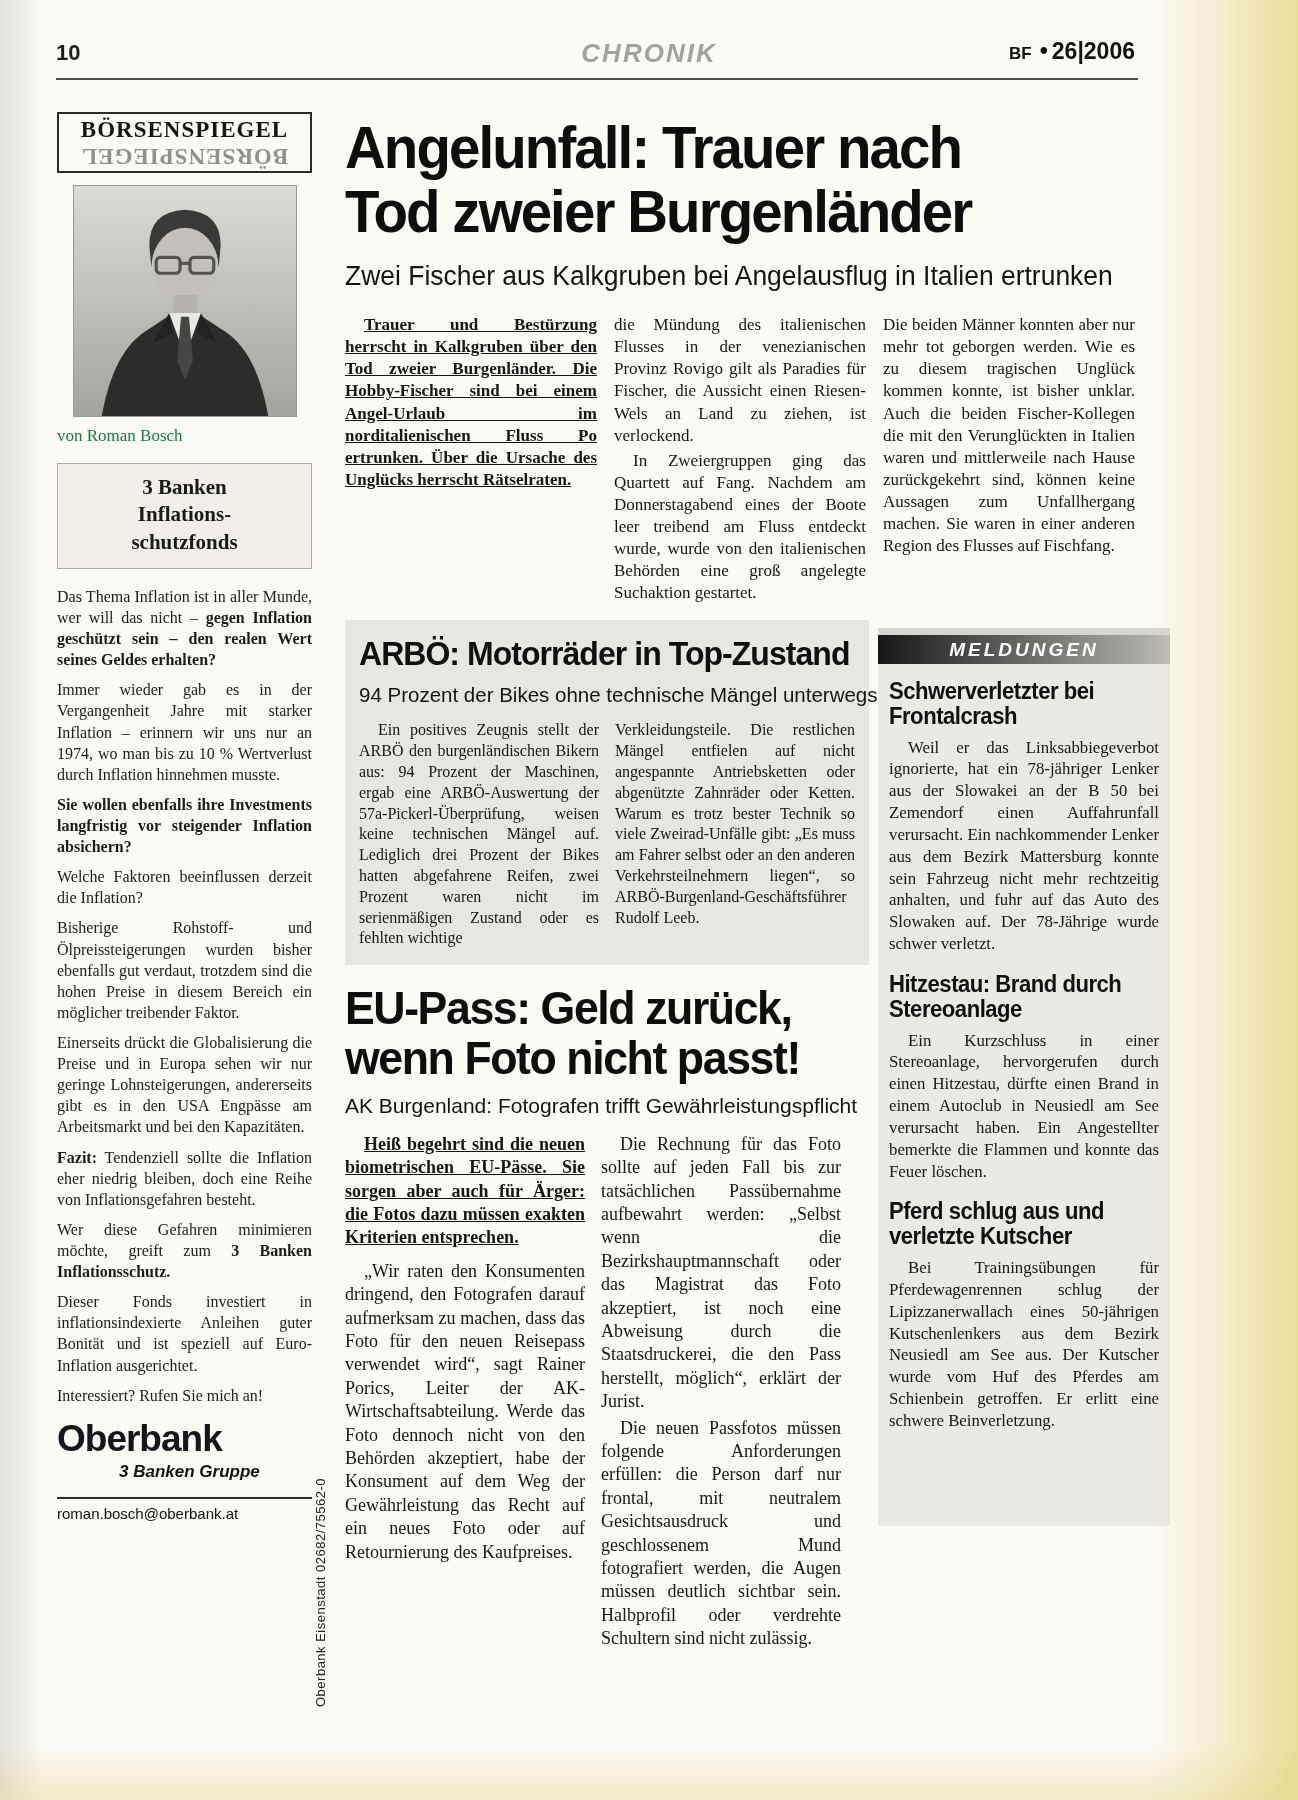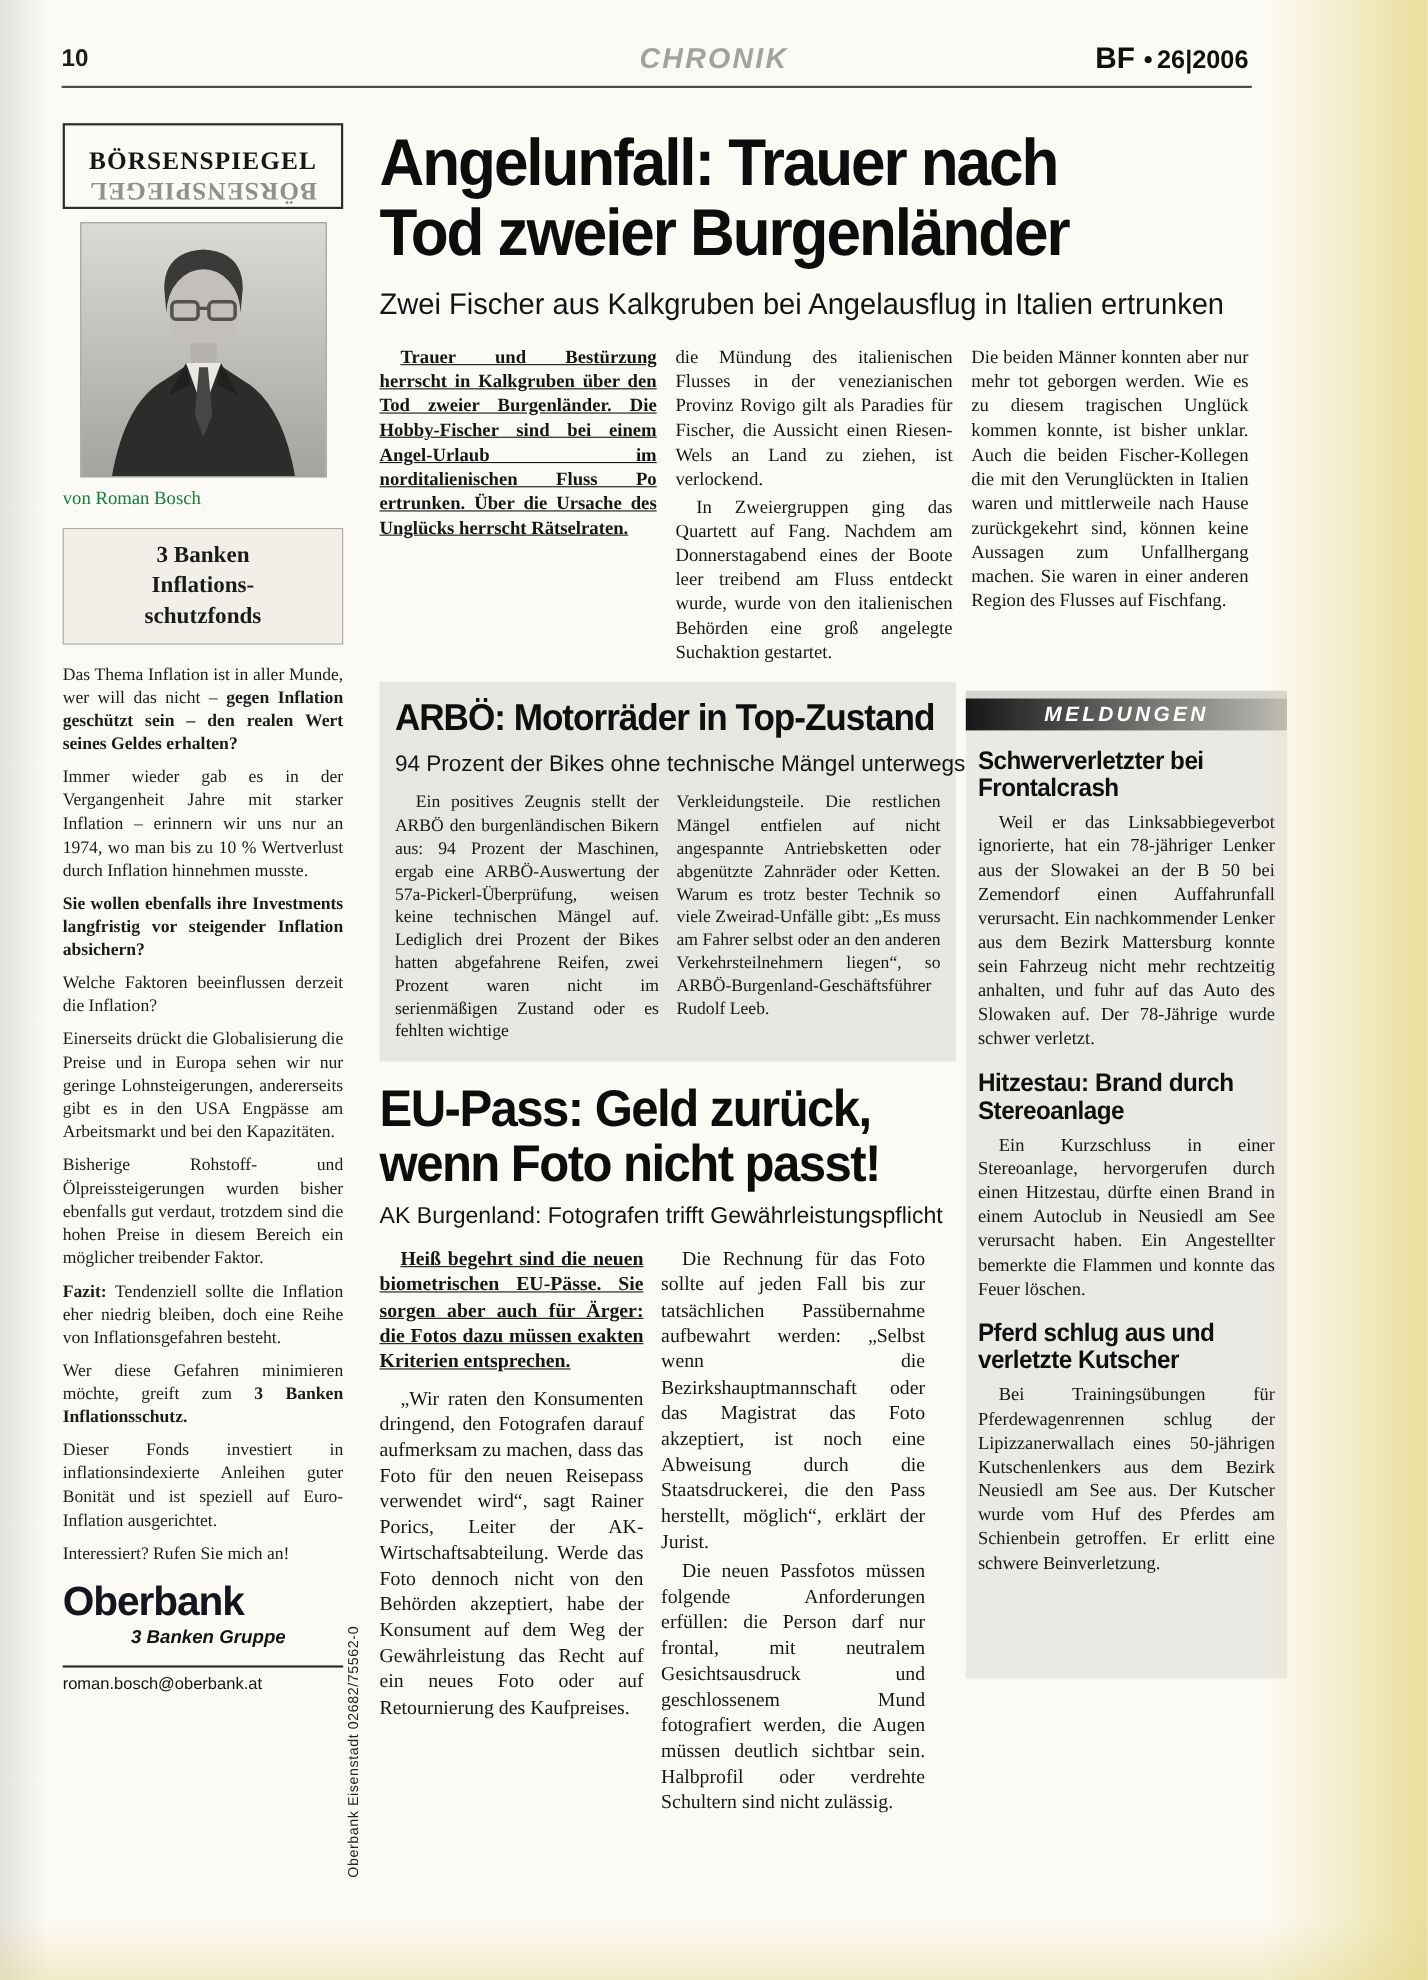--- a/index.html
+++ b/index.html
@@ -5,27 +5,27 @@
   * { margin:0; padding:0; box-sizing:border-box; }
   html,body { width:1298px; height:1800px; }
   body { position:relative; background:#d9d6ce; font-family:"Liberation Serif", serif; }
   .page { position:absolute; inset:0; background:#fbfaf5; overflow:hidden; }
 
   
   .hdr-num { position:absolute; left:56px; top:40px; font:bold 22px "Liberation Sans", sans-serif; color:#1d1d1d; }
   .hdr-section { position:absolute; left:0; width:100%; top:38px; text-align:center;
                  font:bold italic 26px "Liberation Sans", sans-serif; color:#a3a39e; letter-spacing:2px; }
   .hdr-issue { position:absolute; right:163px; top:38px; font:bold 23px "Liberation Sans", sans-serif; color:#101010; }
-  .hdr-issue .bf { font-size:27px; margin-right:4px; }
+  .hdr-issue .bf { font-size:17px; margin-right:4px; }
   .hdr-issue .sep { margin:0 4px; }
   .hdr-rule { position:absolute; left:56px; right:160px; top:78px; height:2px; background:#4c4c4a; }
 
   
   .sidebar { position:absolute; left:57px; top:112px; width:255px; }
-  .bs-box { border:2px solid #2c2c2c; padding:20px 2px 2px; text-align:center; }
+  .bs-box { border:2px solid #2c2c2c; padding:3px 2px 2px; text-align:center; }
   .bs-title { font:600 23px "Liberation Serif", serif; letter-spacing:1px; color:#161616; }
   .bs-title.mirror { transform:rotate(180deg); color:#90908c; }
   .portrait { width:224px; height:232px; margin:12px auto 0; display:block; border:1px solid #9a9a96;
               background:#c9c9c6; }
   .portrait svg { width:100%; height:100%; display:block; }
   .caption { text-align:left; font:17px "Liberation Serif", serif; margin-top:9px; color:#15803d; }
   .fund-box { margin-top:17px; border:1px solid #aaa9a2; background:#f1efe8; padding:10px 4px 12px;
               text-align:center; font:bold 21px/1.3 "Liberation Serif", serif; color:#1a1a1a; }
   .sidebar-body { margin-top:17px; font:16px/1.32 "Liberation Serif", serif; color:#1c1c1c; text-align:justify; }
   .sidebar-body p { margin-bottom:9px; }
@@ -133,22 +133,22 @@
       <div>3 Banken</div>
       <div>Inflations-</div>
       <div>schutzfonds</div>
     </div>
 
     <div class="sidebar-body">
       <p><span>Das Thema Inflation ist in aller Munde, wer will das nicht – </span><strong>gegen Inflation geschützt sein – den realen Wert seines Geldes erhalten?</strong></p>
       <p><span>Immer wieder gab es in der Vergangenheit Jahre mit starker Inflation – erinnern wir uns nur an 1974, wo man bis zu 10 % Wertverlust durch Inflation hinnehmen musste.</span></p>
       <p><strong>Sie wollen ebenfalls ihre Investments langfristig vor steigender Inflation absichern?</strong></p>
       <p><span>Welche Faktoren beeinflussen derzeit die Inflation?</span></p>
+      <p><span>Bisherige Rohstoff- und Ölpreissteigerungen wurden bisher ebenfalls gut verdaut, trotzdem sind die hohen Preise in diesem Bereich ein möglicher treibender Faktor.</span></p>
       <p><span>Einerseits drückt die Globalisierung die Preise und in Europa sehen wir nur geringe Lohnsteigerungen, andererseits gibt es in den USA Engpässe am Arbeitsmarkt und bei den Kapazitäten.</span></p>
-      <p><span>Bisherige Rohstoff- und Ölpreissteigerungen wurden bisher ebenfalls gut verdaut, trotzdem sind die hohen Preise in diesem Bereich ein möglicher treibender Faktor.</span></p>
       <p><strong>Fazit:</strong><span> Tendenziell sollte die Inflation eher niedrig bleiben, doch eine Reihe von Inflationsgefahren besteht.</span></p>
       <p><span>Wer diese Gefahren minimieren möchte, greift zum </span><strong>3 Banken Inflationsschutz.</strong></p>
       <p><span>Dieser Fonds investiert in inflationsindexierte Anleihen guter Bonität und ist speziell auf Euro-Inflation ausgerichtet.</span></p>
       <p><span>Interessiert? Rufen Sie mich an!</span></p>
     </div>
 
     <div class="ob">
       <div class="ob-logo">Oberbank</div>
       <div class="ob-sub">3 Banken Gruppe</div>
     </div>

